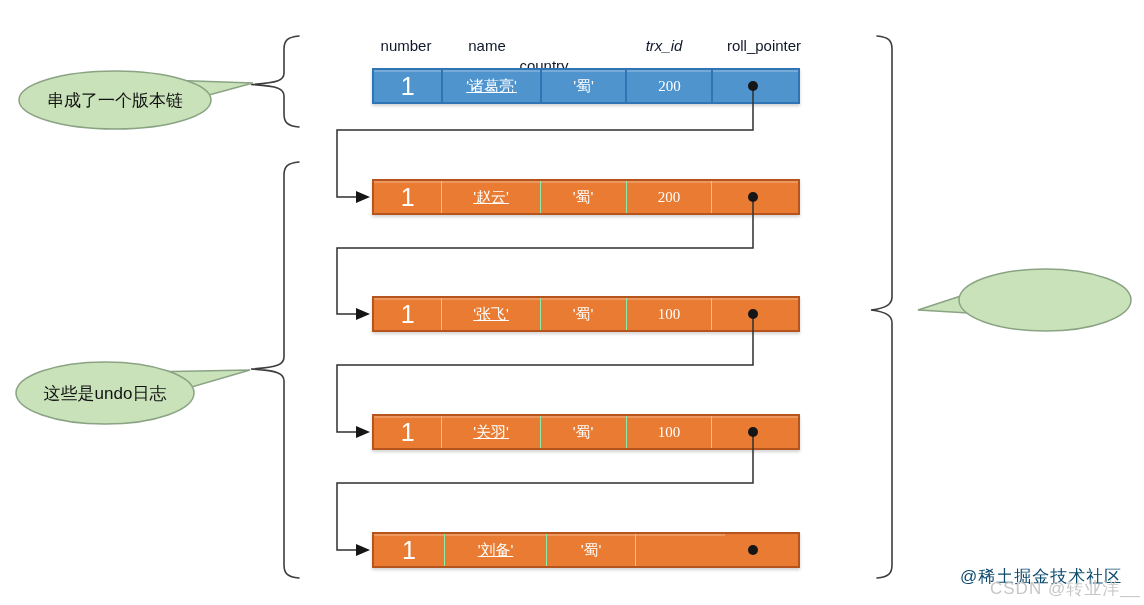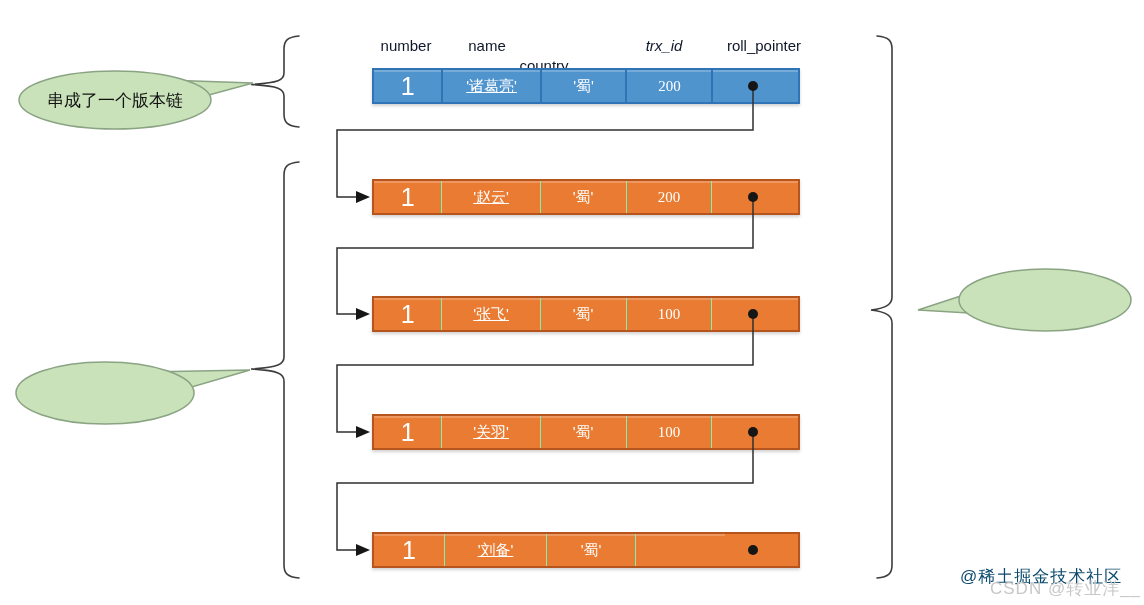--- a/index.html
+++ b/index.html
@@ -118,17 +118,18 @@
       <path d="M165,80 L253,83 L198,98 Z"></path>
       <ellipse cx="115" cy="100" rx="96" ry="29"></ellipse>
       <path d="M145,372 L250,370 L178,391 Z"></path>
       <ellipse cx="105" cy="393" rx="89" ry="31"></ellipse>
       <path d="M985,288 L918,310 L985,314 Z"></path>
       <ellipse cx="1045" cy="300" rx="86" ry="31"></ellipse>
     </g>
   </svg>
 
   <div class="callout-text ct-page">串成了一个版本链</div>
+  <div class="callout-text ct-undo">这些是undo日志</div>
 
   <div class="wm wm-juejin">@稀土掘金技术社区</div>
   <div class="wm wm-csdn">CSDN @转业洋__</div>
 
 </div>
 
 </body></html>

